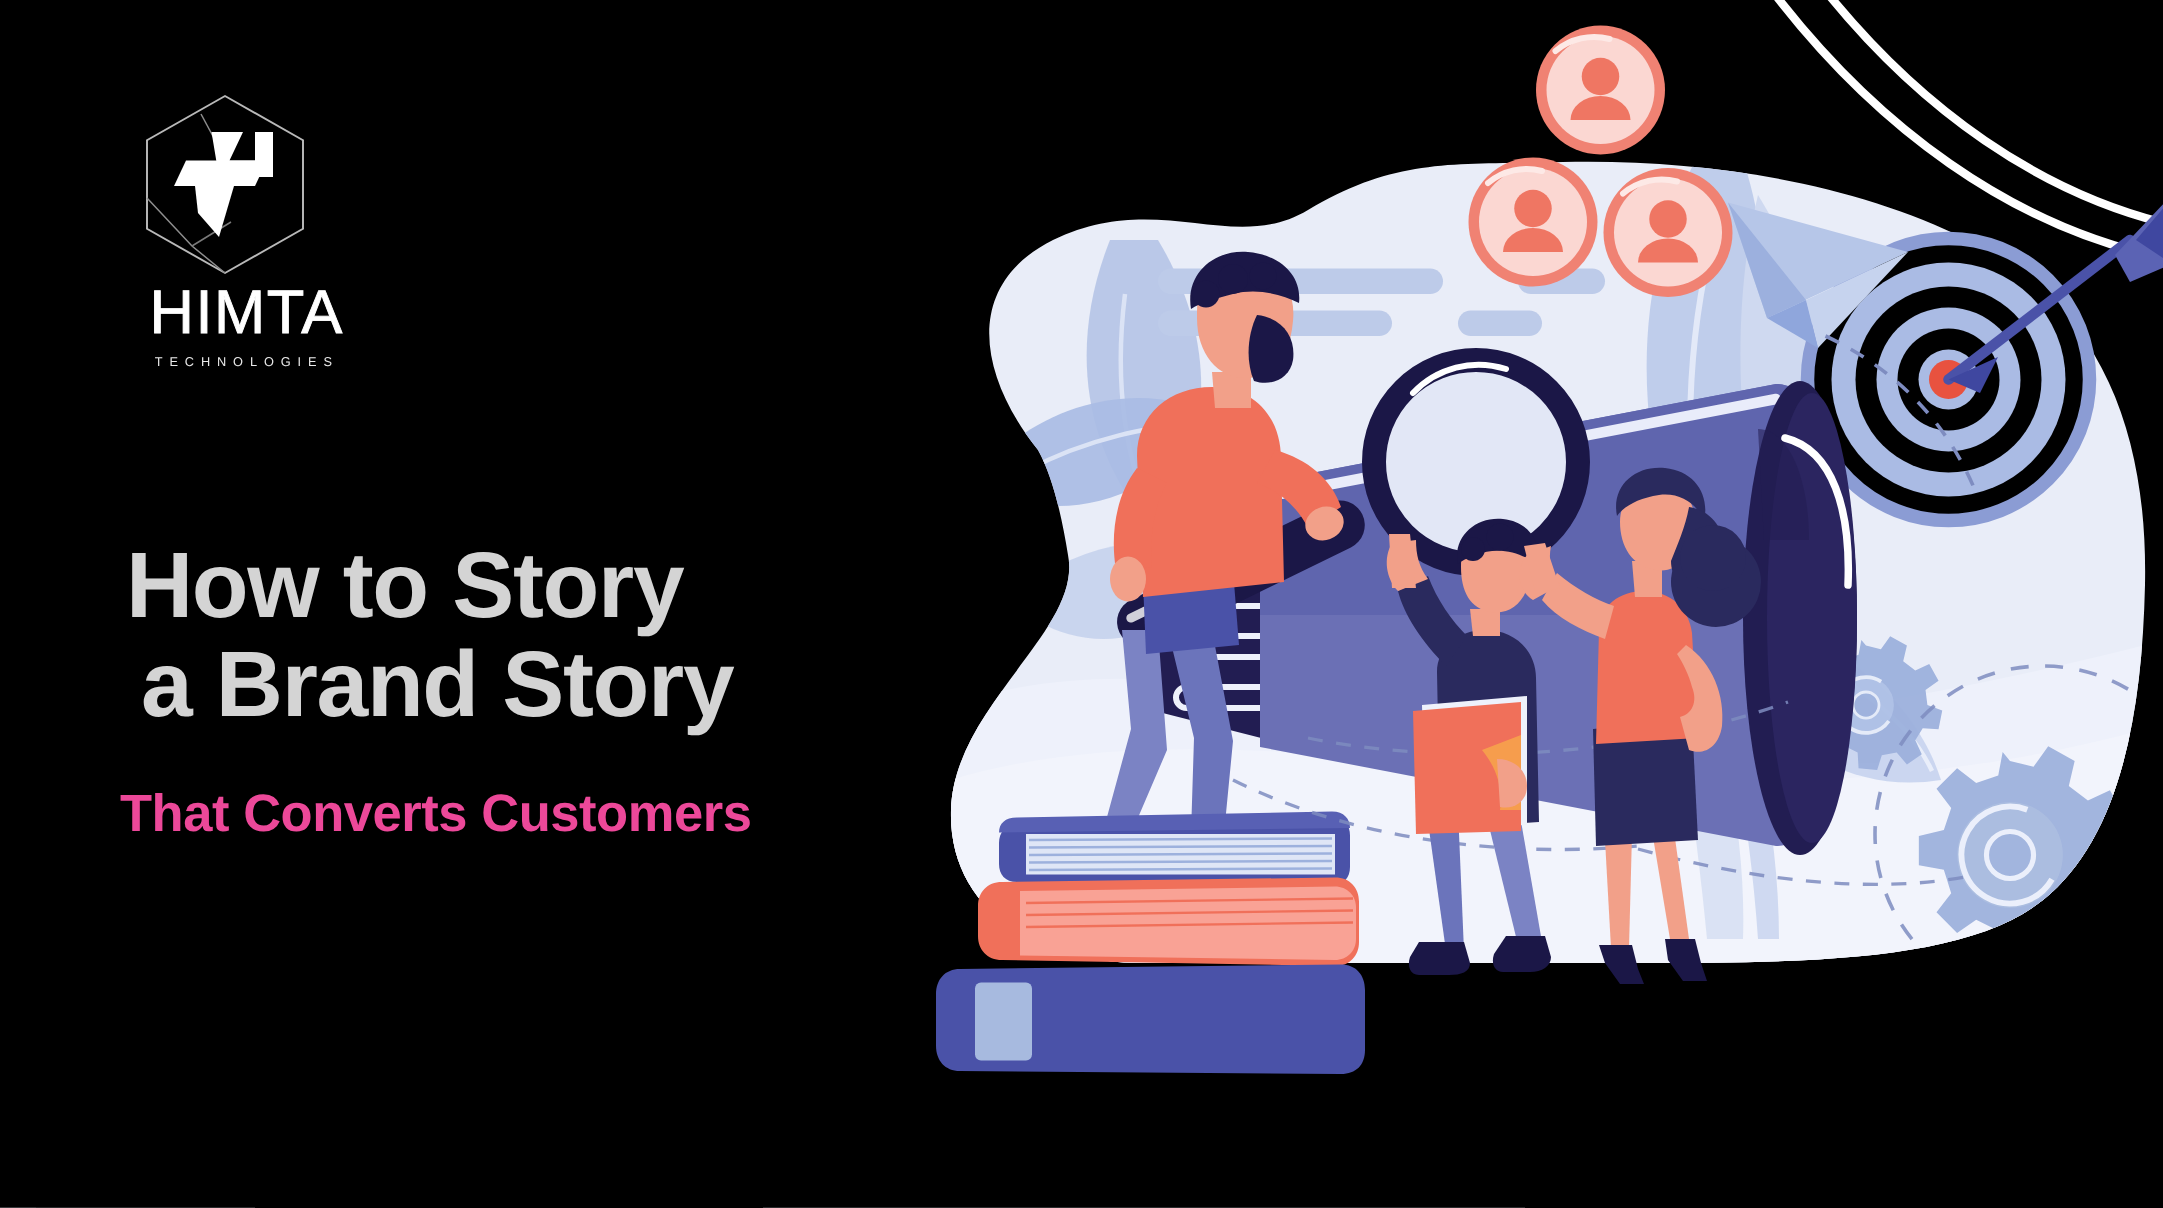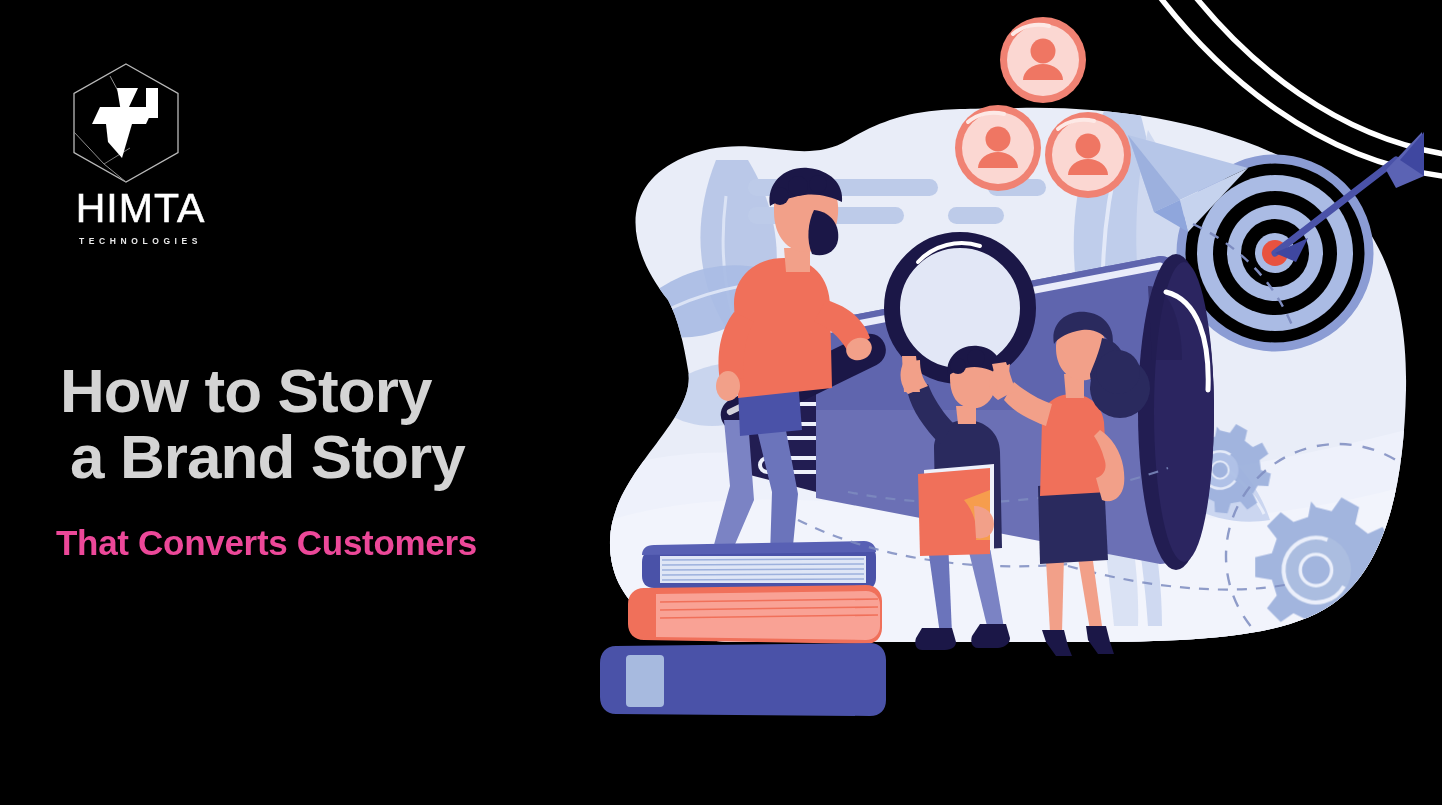--- a/index.html
+++ b/index.html
@@ -2,34 +2,34 @@
 <html><head>
 <meta charset="utf-8">
 <title>Banner</title>
 <style>
   html,body{margin:0;padding:0;background:#000;}
   body{
     width:1442px;height:805px;overflow:hidden;position:relative;
     font-family:"Liberation Sans","DejaVu Sans",sans-serif;
     background:#000000;
   }
-  #banner{position:absolute;inset:0;background:#000000;overflow:hidden;}
+  #banner{position:absolute;inset:0;background:#000000;overflow:hidden;margin-left:24px;}
 
   
   #brand{position:absolute;left:48px;top:62px;width:200px;height:180px;}
   #brand-mark{position:absolute;left:22px;top:0;width:112px;height:122px;}
   #brand-wordmark{position:absolute;left:0;top:126px;width:185px;text-align:center;}
   #brand-name{
     font-size:41px;letter-spacing:1px;color:#ffffff;line-height:1;
     font-weight:400;font-family:"Liberation Sans","DejaVu Sans",sans-serif;
     -webkit-text-stroke:0.6px #ffffff;
   }
   #brand-sub{
     margin-top:7px;font-size:8.5px;letter-spacing:4.6px;color:#e9e9e9;
-    font-weight:700;
+    font-weight:400;
   }
 
   
   #headline{position:absolute;left:60px;top:358px;width:560px;}
   .h-line{
     color:#d4d4d4;font-size:62px;font-weight:700;line-height:1.07;
     letter-spacing:-0.9px;white-space:nowrap;
   }
   .h-line.l2{margin-left:10px;}
   #subhead{

